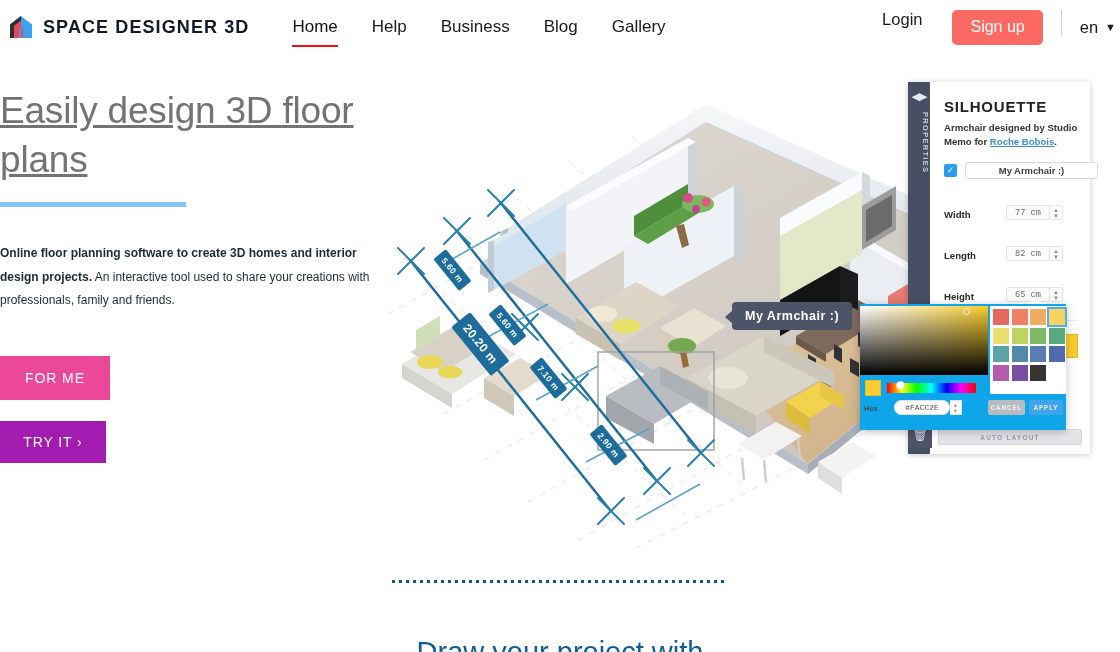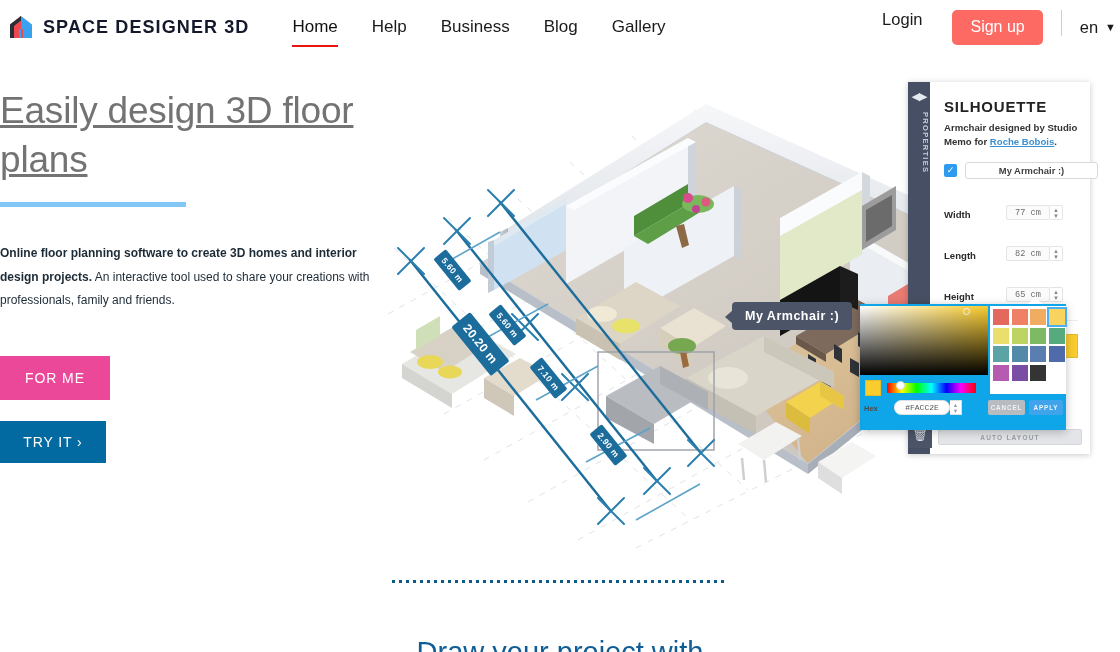--- a/index.html
+++ b/index.html
@@ -64,21 +64,21 @@
     background: #0d1f3c; color: #fff; font-size: 14px; letter-spacing: 0.9px;
     width: 182px; height: 44px; display: flex; align-items: center;
     justify-content: center; cursor: pointer; font-weight: 500;
   }
   .btn-me {
     background: #ec4899; color: #fff; font-size: 14px; letter-spacing: 0.9px;
     width: 110px; height: 44px; display: flex; align-items: center;
     justify-content: center; cursor: pointer; font-weight: 500;
   }
   .btn-try {
-    margin-top: 21px; background: #0369a1; color: #fff; font-size: 14px;
+    margin-top: 21px; background: #a21caf; color: #fff; font-size: 14px;
     letter-spacing: 0.9px; width: 106px; height: 42px; display: flex;
     align-items: center; justify-content: center; cursor: pointer; font-weight: 500;
   }
 
   
   .hero-art { position: absolute; left: 388px; top: 78px; width: 712px; height: 470px; }
   .floorplan { position: absolute; inset: 0; }
 
   .tooltip {
     position: absolute; left: 732px; top: 302px; background: #4c5468;

